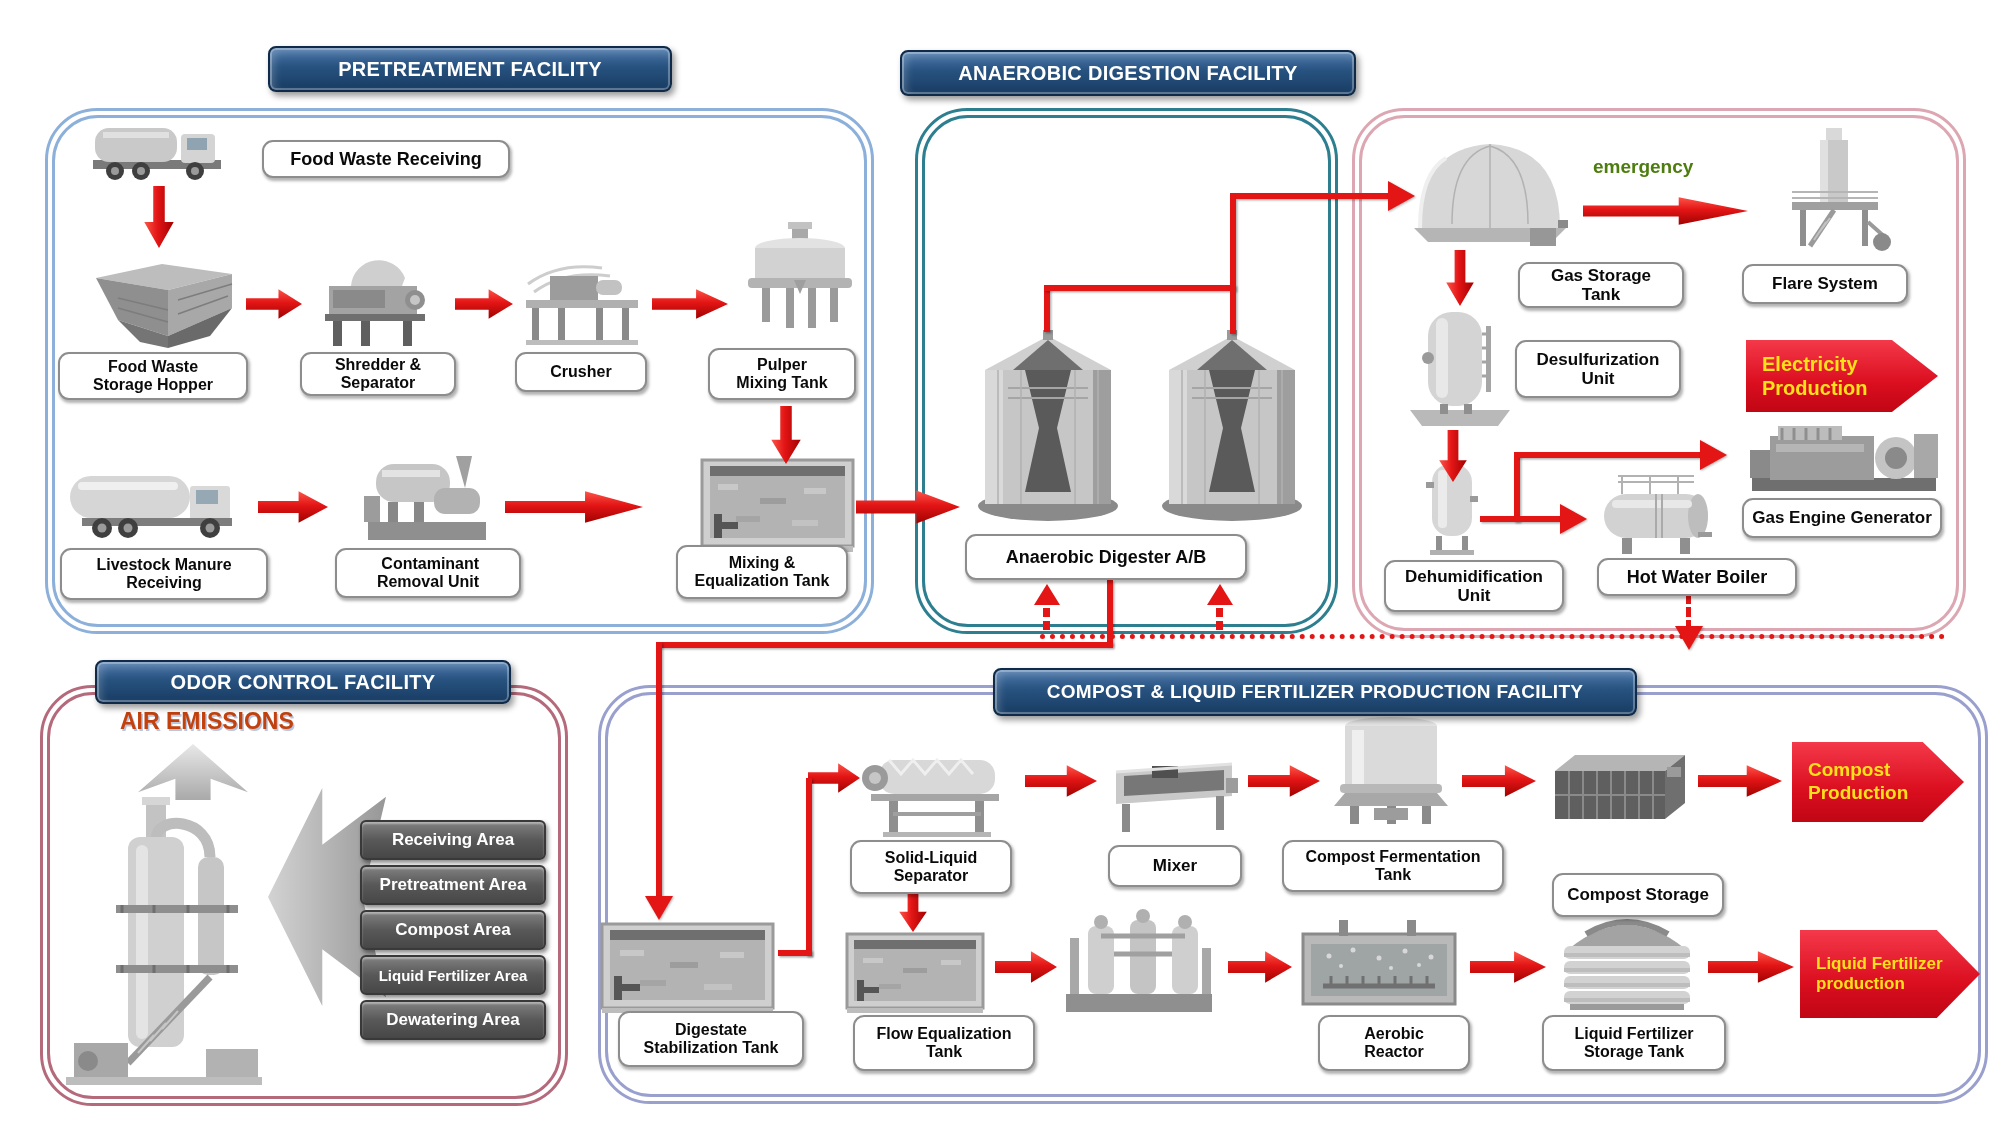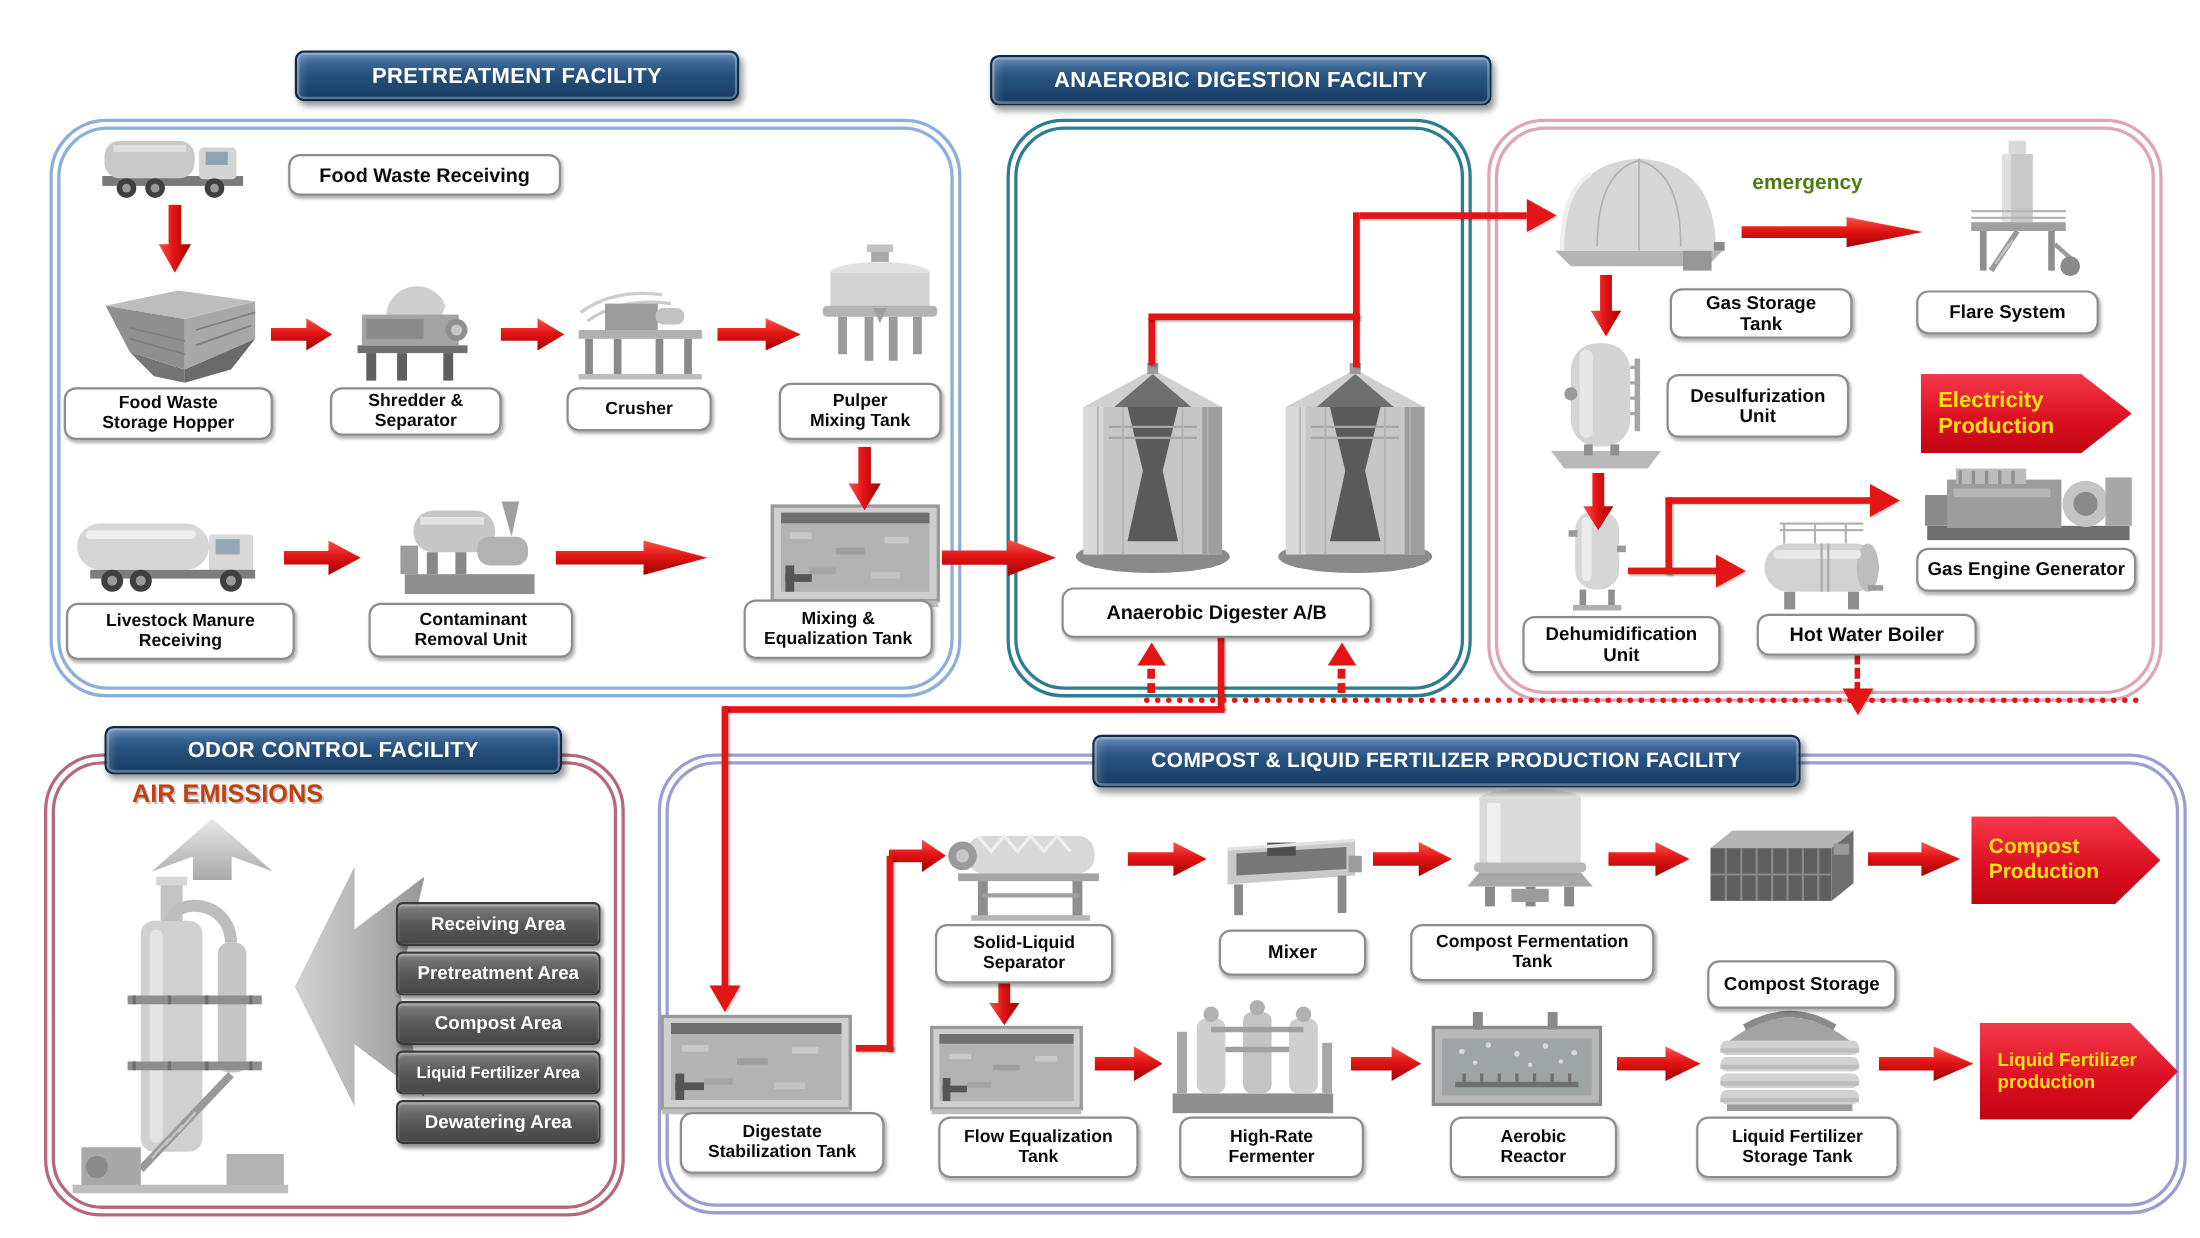--- a/index.html
+++ b/index.html
@@ -535,22 +535,20 @@
   <div class="plabel" style="left:850px;top:840px;width:162px;height:54px;">Solid-Liquid
 Separator</div>
   <div class="plabel" style="left:1108px;top:845px;width:134px;height:42px;font-size:17px;">Mixer</div>
   <div class="plabel" style="left:1282px;top:840px;width:222px;height:52px;">Compost Fermentation
 Tank</div>
   <div class="plabel" style="left:1552px;top:842px;width:172px;height:44px;font-size:17px;margin-top:31px;">Compost Storage</div>
   <div class="plabel" style="left:618px;top:1011px;width:186px;height:56px;">Digestate
 Stabilization Tank</div>
   <div class="plabel" style="left:853px;top:1015px;width:182px;height:56px;">Flow Equalization
 Tank</div>
-  <div class="plabel" style="left:1072px;top:1015px;width:168px;height:56px;">High-Rate
-Fermenter</div>
   <div class="plabel" style="left:1318px;top:1015px;width:152px;height:56px;">Aerobic
 Reactor</div>
   <div class="plabel" style="left:1542px;top:1015px;width:184px;height:56px;">Liquid Fertilizer
 Storage Tank</div>
 
   <div class="txt" style="left:1593px;top:156px;width:150px;font-size:19px;color:#4d7c0f;">emergency</div>
   <div class="txt" style="left:120px;top:708px;width:280px;font-size:23px;color:#c2410c;text-shadow:1.5px 1.5px 0 #b9c6e0;">AIR EMISSIONS</div>
 
   <div class="banner" style="left:1746px;top:340px;width:192px;height:72px;font-size:20px;">Electricity
 Production</div>

